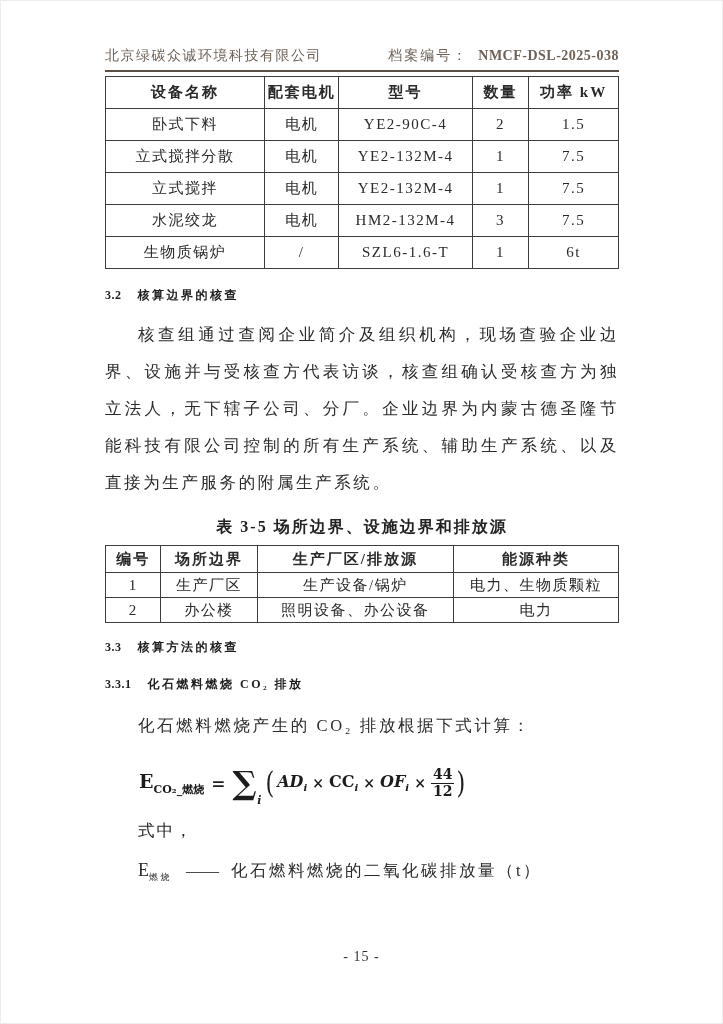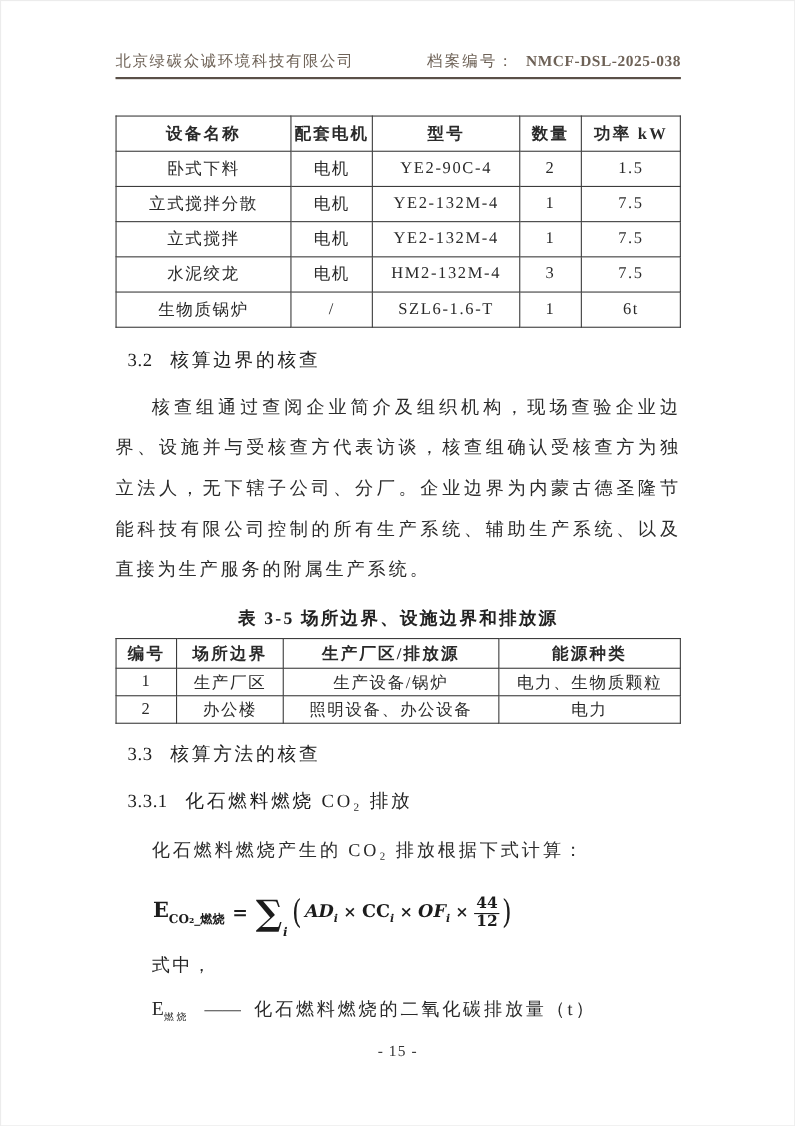--- a/index.html
+++ b/index.html
@@ -41,42 +41,42 @@
   }
   th, td {
     border: 1px solid #3d3d3d;
     text-align: center;
     vertical-align: middle;
     font-size: 15px;
     letter-spacing: 2px;
     padding: 0 2px;
   }
   th { font-weight: bold; }
-  .equipment-table { margin-top: 33px; }
+  .equipment-table { margin-top: 4px; }
   .equipment-table th { height: 32px; }
   .equipment-table td { height: 32px; letter-spacing: 1.5px; }
   .boundary-table th { height: 27px; }
   .boundary-table td { height: 25px; letter-spacing: 1.5px; }
 
   .table-caption {
     text-align: center;
     font-weight: bold;
     font-size: 16px;
     letter-spacing: 2px;
     margin: 16px 0 7px 0;
     color: #222;
   }
 
   
   .h2, .h3 {
-    font-weight: normal;
-    font-size: 17px;
+    font-weight: bold;
+    font-size: 12px;
     color: #1e1e1e;
     letter-spacing: 2.5px;
-    margin: 11px;
+    margin: 0;
   }
   .h-num { letter-spacing: 0.5px; margin-right: 16px; }
   .sec-32  { margin-top: 18px; }
   .sec-321 { margin-top: 20px; }
   .sec-33  { margin-top: 16px; }
   .sec-331 { margin-top: 20px; }
 
   .body-para {
     margin: 12px 0 0 0;
     font-size: 16.5px;

